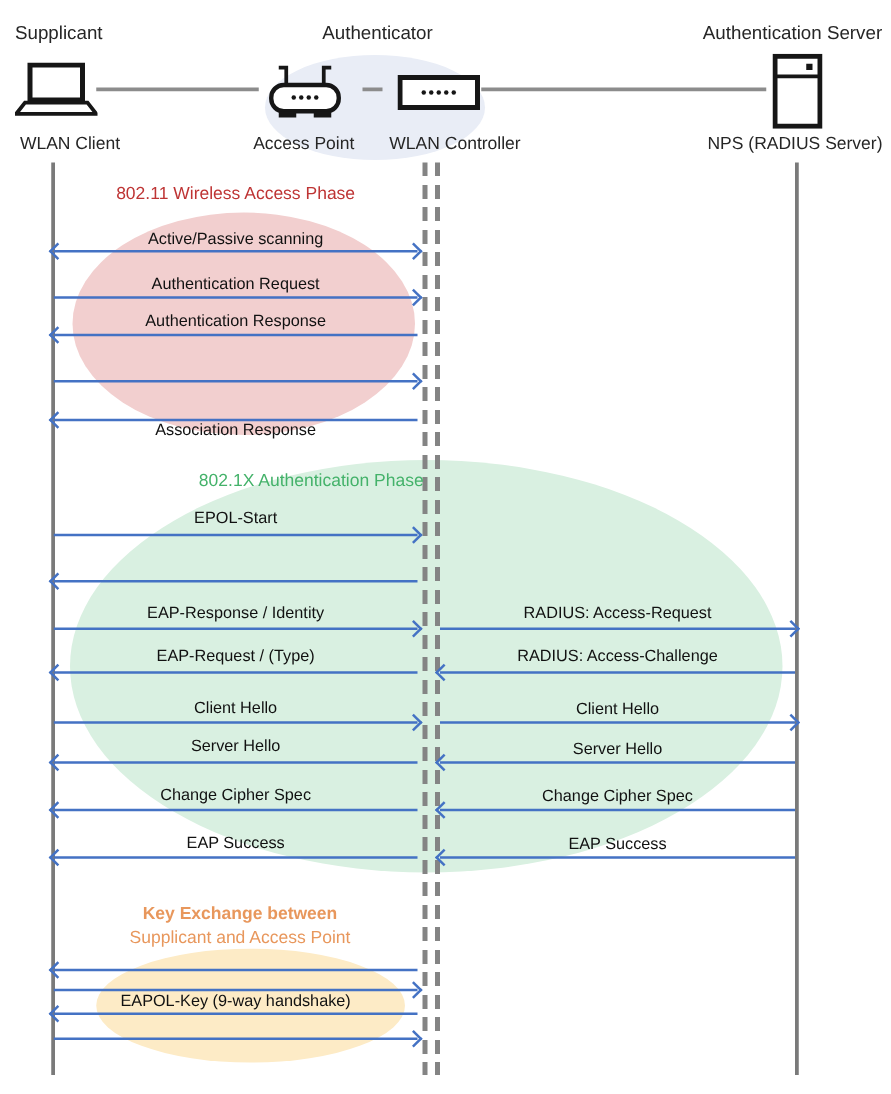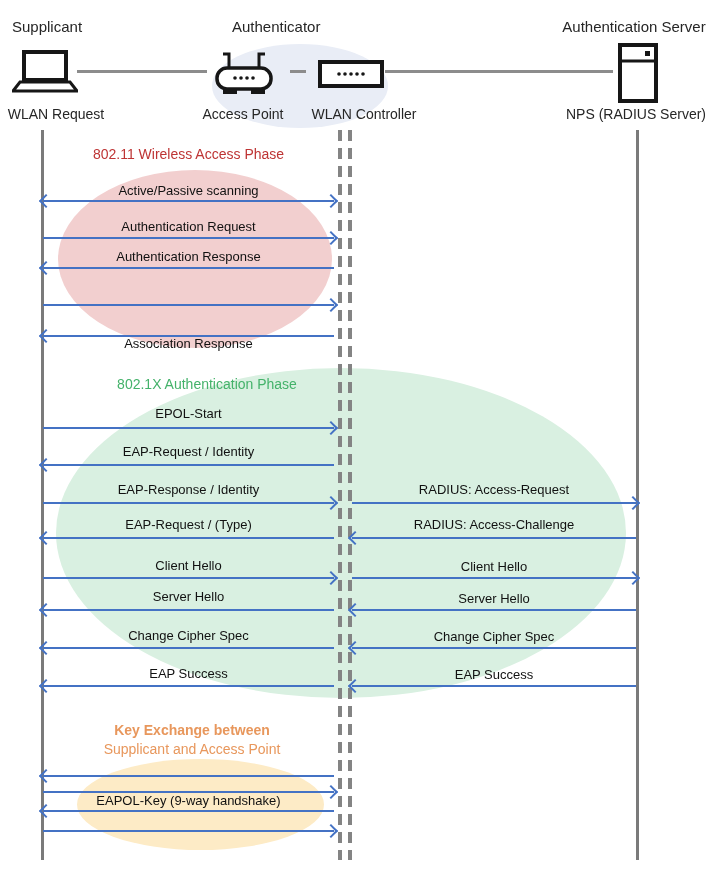--- a/index.html
+++ b/index.html
@@ -20,21 +20,21 @@
   .hd{position:absolute;top:2px;width:10px;height:10px;box-sizing:border-box;}
   .hl{left:-1px;border-top:2px solid var(--arrow,#4472C4);border-left:2px solid var(--arrow,#4472C4);transform:rotate(-45deg);}
   .hr{right:-1px;border-top:2px solid var(--arrow,#4472C4);border-right:2px solid var(--arrow,#4472C4);transform:rotate(45deg);}
 </style>
 </head>
 <body>
 
 <div class="canvas">
 
   <div class="role" style="left:12px">Supplicant</div>
-  <div class="role" style="left:232px;width:140px;text-align:left">Authenticator</div>
+  <div class="role" style="left:232px;width:140px;text-align:center">Authenticator</div>
   <div class="role" style="left:559px;width:150px;text-align:center">Authentication Server</div>
 
   <div class="ellipse" style="left: 212px; top: 44px; width: 176px; height: 84px; background: rgb(233, 237, 246);"></div>
 
   <div class="conn" style="left:77px;width:130px"></div>
   <div class="conn" style="left:290px;width:16px"></div>
   <div class="conn" style="left:385px;width:228px"></div>
 
   <svg class="icon" style="left:12px;top:50px" width="66" height="44" viewBox="0 0 66 44">
     <rect x="12" y="2" width="42" height="28" fill="#fff" stroke="#161616" stroke-width="4"></rect>
@@ -61,36 +61,36 @@
     <circle cx="39" cy="14" r="1.8" fill="#161616"></circle>
     <circle cx="45" cy="14" r="1.8" fill="#161616"></circle>
   </svg>
 
   <svg class="icon" style="left:618px;top:43px" width="40" height="60" viewBox="0 0 40 60">
     <rect x="2" y="2" width="36" height="56" fill="#fff" stroke="#161616" stroke-width="4"></rect>
     <line x1="2" y1="18" x2="38" y2="18" stroke="#161616" stroke-width="3"></line>
     <rect x="27" y="8" width="5" height="5" fill="#161616"></rect>
   </svg>
 
-  <div class="devlabel" style="left:6px;width:100px">WLAN Request</div>
+  <div class="devlabel" style="left:6px;width:100px">WLAN Client</div>
   <div class="devlabel" style="left:193px;width:100px">Access Point</div>
   <div class="devlabel" style="left:309px;width:110px">WLAN Controller</div>
   <div class="devlabel" style="left:561px;width:150px">NPS (RADIUS Server)</div>
 
   <div class="ellipse" style="left: 58px; top: 170px; width: 274px; height: 178px; background: rgb(242, 207, 207);"></div>
   <div class="ellipse" style="left: 56px; top: 368px; width: 570px; height: 330px; background: rgb(217, 240, 225);"></div>
   <div class="ellipse" style="left: 77px; top: 759px; width: 247px; height: 91px; background: rgb(253, 235, 198);"></div>
 
   <div class="lifeline solid" style="left:41px"></div>
   <div class="lifeline dashed" style="left:338px"></div>
   <div class="lifeline dashed" style="left:348px"></div>
   <div class="lifeline solid" style="left:636px"></div>
 
   <div class="ptitle" style="left: 42px; top: 146px; width: 293px; color: rgb(190, 52, 52);">802.11 Wireless Access Phase</div>
-  <div class="ptitle" style="left: 42px; top: 376px; width: 330px; color: rgb(68, 178, 106);">802.1X Authentication Phase</div>
+  <div class="ptitle" style="left: 42px; top: 376px; width: 330px; color: rgb(68, 178, 106); padding-left: 42px;">802.1X Authentication Phase</div>
   <div class="ptitle" style="left:92px;top:721px;width:200px;line-height:19px">
     <div style="color: rgb(232, 151, 92); font-weight: bold;">Key Exchange between</div>
     <div style="color: rgb(232, 151, 92);">Supplicant and Access Point</div>
   </div>
 
   <div class="msg" style="left:42px;top:183px;width:293px">Active/Passive scanning</div>
   <div class="arrow" style="left:42px;top:194px;width:293px">
     <span class="ln"></span>
     <span class="hd hl"></span>
     <span class="hd hr"></span>
@@ -118,21 +118,20 @@
     <span class="ln"></span>
     <span class="hd hl"></span>
   </div>
 
   <div class="msg" style="left:42px;top:406px;width:293px">EPOL-Start</div>
   <div class="arrow" style="left:42px;top:421px;width:293px">
     <span class="ln"></span>
     <span class="hd hr"></span>
   </div>
 
-  <div class="msg" style="left:42px;top:444px;width:293px">EAP-Request / Identity</div>
   <div class="arrow" style="left:42px;top:458px;width:293px">
     <span class="ln"></span>
     <span class="hd hl"></span>
   </div>
 
   <div class="msg" style="left:42px;top:482px;width:293px">EAP-Response / Identity</div>
   <div class="arrow" style="left:42px;top:496px;width:293px">
     <span class="ln"></span>
     <span class="hd hr"></span>
   </div>

